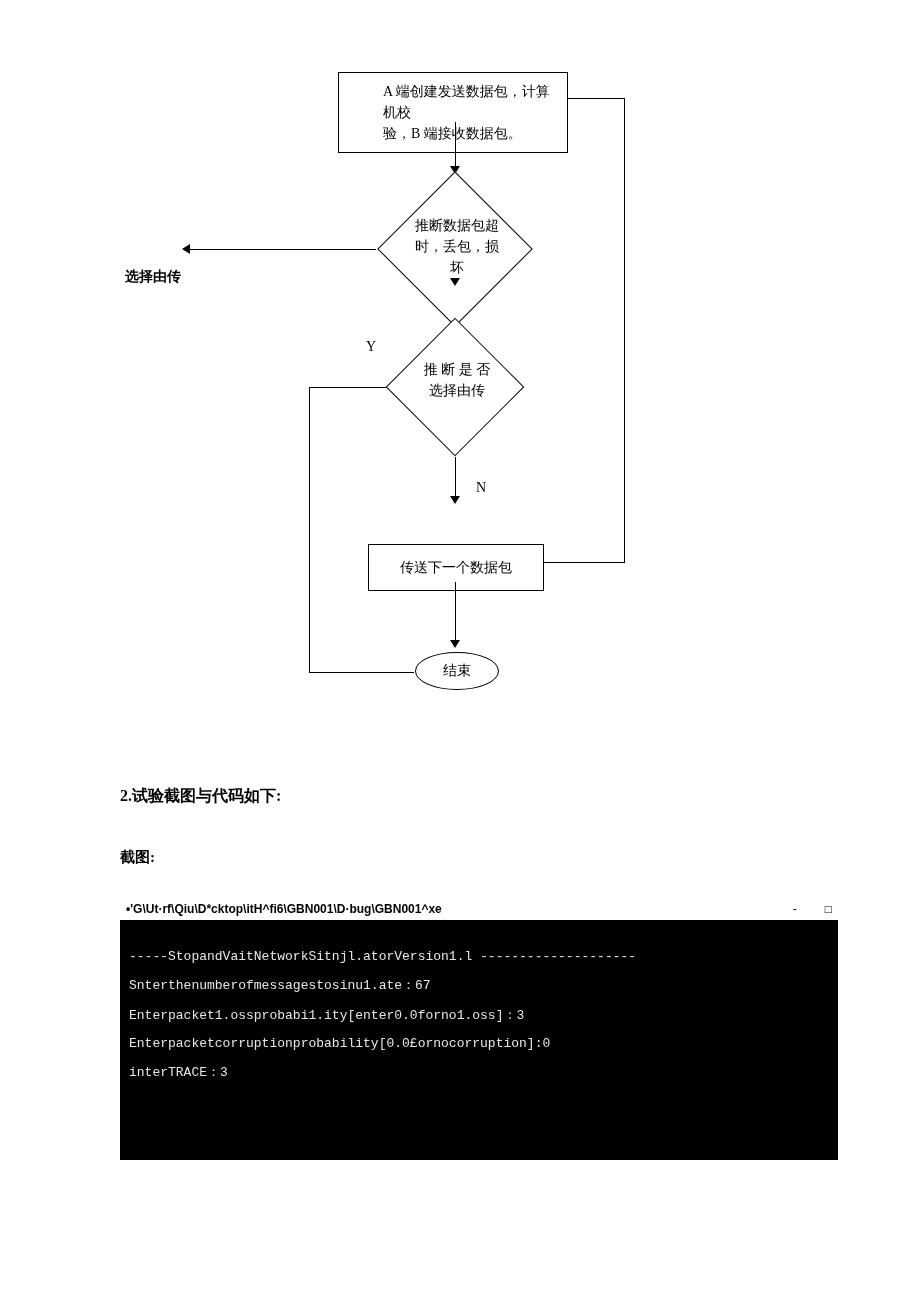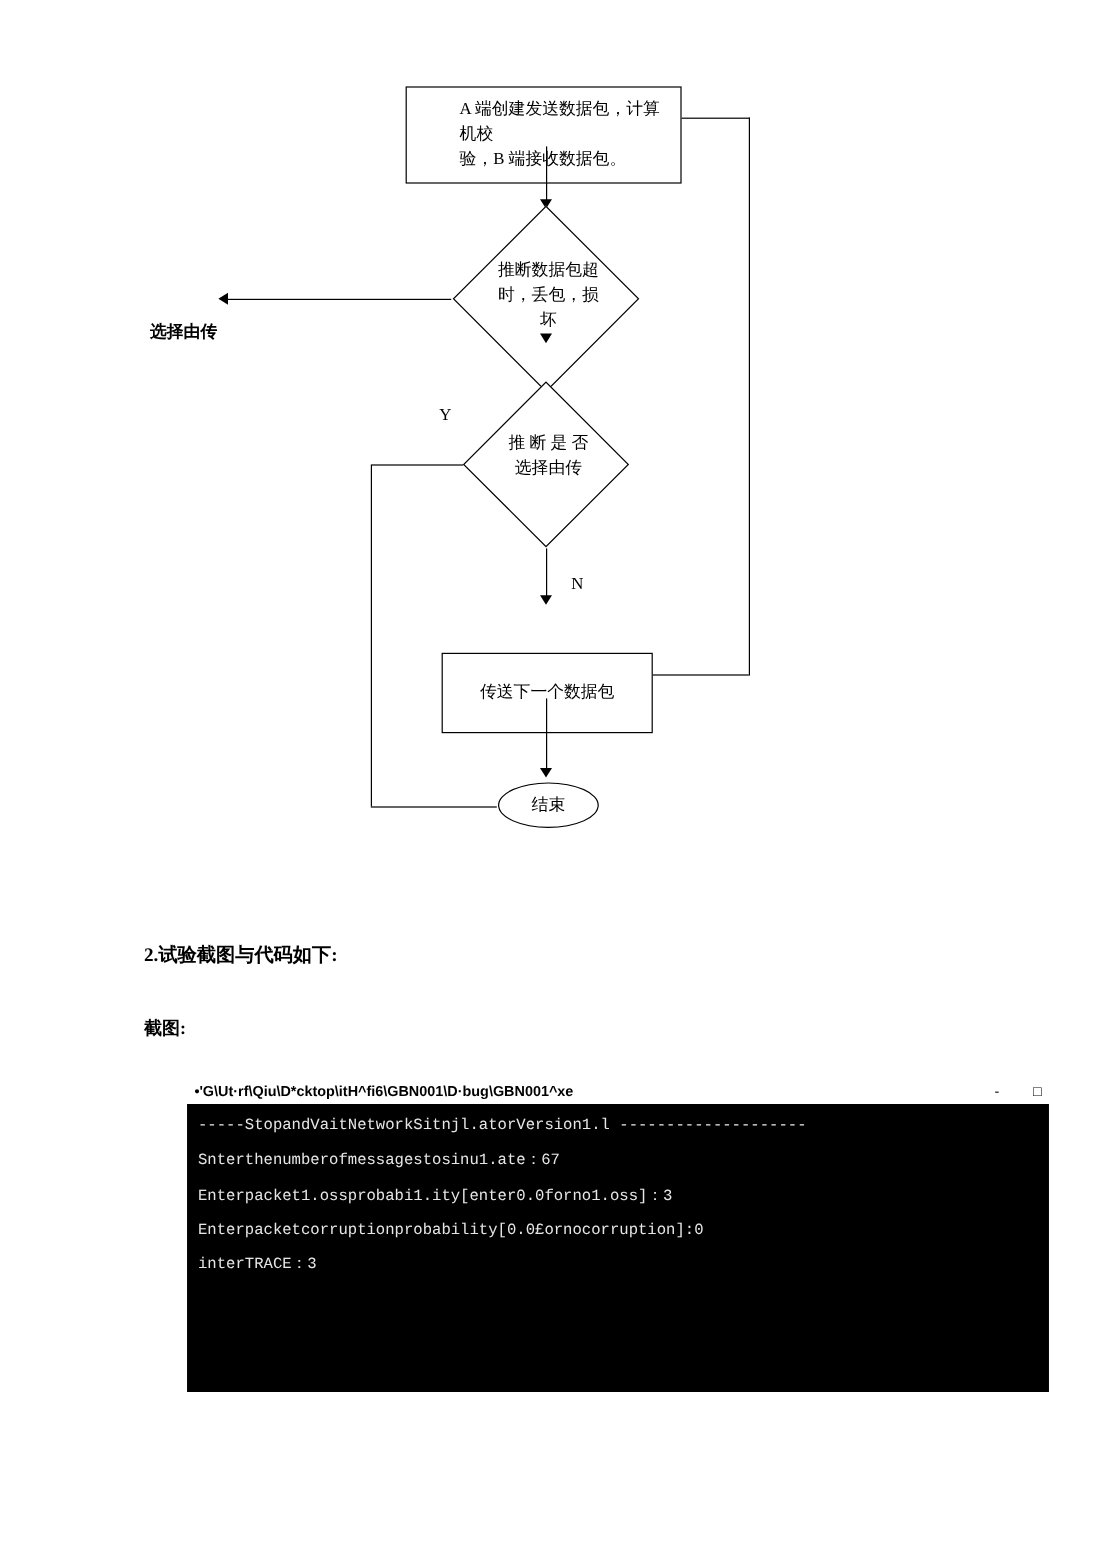--- a/index.html
+++ b/index.html
@@ -98,21 +98,21 @@
     font-size: 12px;
     margin-left: 28px;
     font-weight: normal;
   }
   .terminal-body {
     background: #000;
     border: 1px solid #000;
     color: #e6e6e6;
     font-family: "Courier New", monospace;
     font-size: 13px;
-    padding: 9px 8px;
+    padding: 28px 8px;
     height: 240px;
   }
   .terminal-line { margin-bottom: 12px; white-space: pre; }
 </style>
 </head>
 <body>
 
 <div class="flowchart">
 
   <div class="rect-box" style="left:78px; top:12px; width:230px;padding-left:44px;">
@@ -143,21 +143,21 @@
 
   <div class="label" style="left:106px; top:279px;">Y</div>
   <div class="arrow-line" style="left:50px; top:327px; width:76px; height:1px;"></div>
   <div class="arrow-line" style="left:49px; top:327px; width:1px; height:285px;"></div>
   <div class="arrow-line" style="left:49px; top:612px; width:105px; height:1px;"></div>
 
   <div class="arrow-line" style="left:195px; top:397px; width:1px; height:40px;"></div>
   <div class="arrow-head-down" style="left:190px; top:436px;"></div>
   <div class="label" style="left:216px; top:420px;">N</div>
 
-  <div class="rect-box" style="left:108px; top:484px; width:176px; text-align:center; padding:22px 8px;">
+  <div class="rect-box" style="left:108px; top:484px; width:176px; text-align:center; padding:12px 8px;">
     <span>传送下一个数据包</span>
   </div>
 
   <div class="arrow-line" style="left:284px; top:502px; width:80px; height:1px;"></div>
   <div class="arrow-line" style="left:364px; top:38px; width:1px; height:465px;"></div>
   <div class="arrow-line" style="left:308px; top:38px; width:57px; height:1px;"></div>
 
   <div class="arrow-line" style="left:195px; top:522px; width:1px; height:59px;"></div>
   <div class="arrow-head-down" style="left:190px; top:580px;"></div>
 
@@ -166,21 +166,21 @@
   </div>
 
 </div>
 
 <div class="left-text" style="left:125px; top:268px;">选择由传</div>
 
 <div class="section-title" style="left:120px; top:786px;">2.试验截图与代码如下:</div>
 
 <div class="sub-title" style="left:120px; top:848px;">截图:</div>
 
-<div class="terminal-wrapper" style="top:898px;margin-left:36px;">
+<div class="terminal-wrapper" style="top:898px;">
   <div class="terminal-header">
     <span class="title">•'G\Ut·rf\Qiu\D*cktop\itH^fi6\GBN001\D·bug\GBN001^xe</span>
     <span class="win-btn">-</span>
     <span class="win-btn">□</span>
   </div>
   <div class="terminal-body">
     <div class="terminal-line">-----StopandVaitNetworkSitnjl.atorVersion1.l --------------------</div>
     <div class="terminal-line">Snterthenumberofmessagestosinu1.ate：67</div>
     <div class="terminal-line">Enterpacket1.ossprobabi1.ity[enter0.0forno1.oss]：3</div>
     <div class="terminal-line">Enterpacketcorruptionprobability[0.0£ornocorruption]:0</div>

